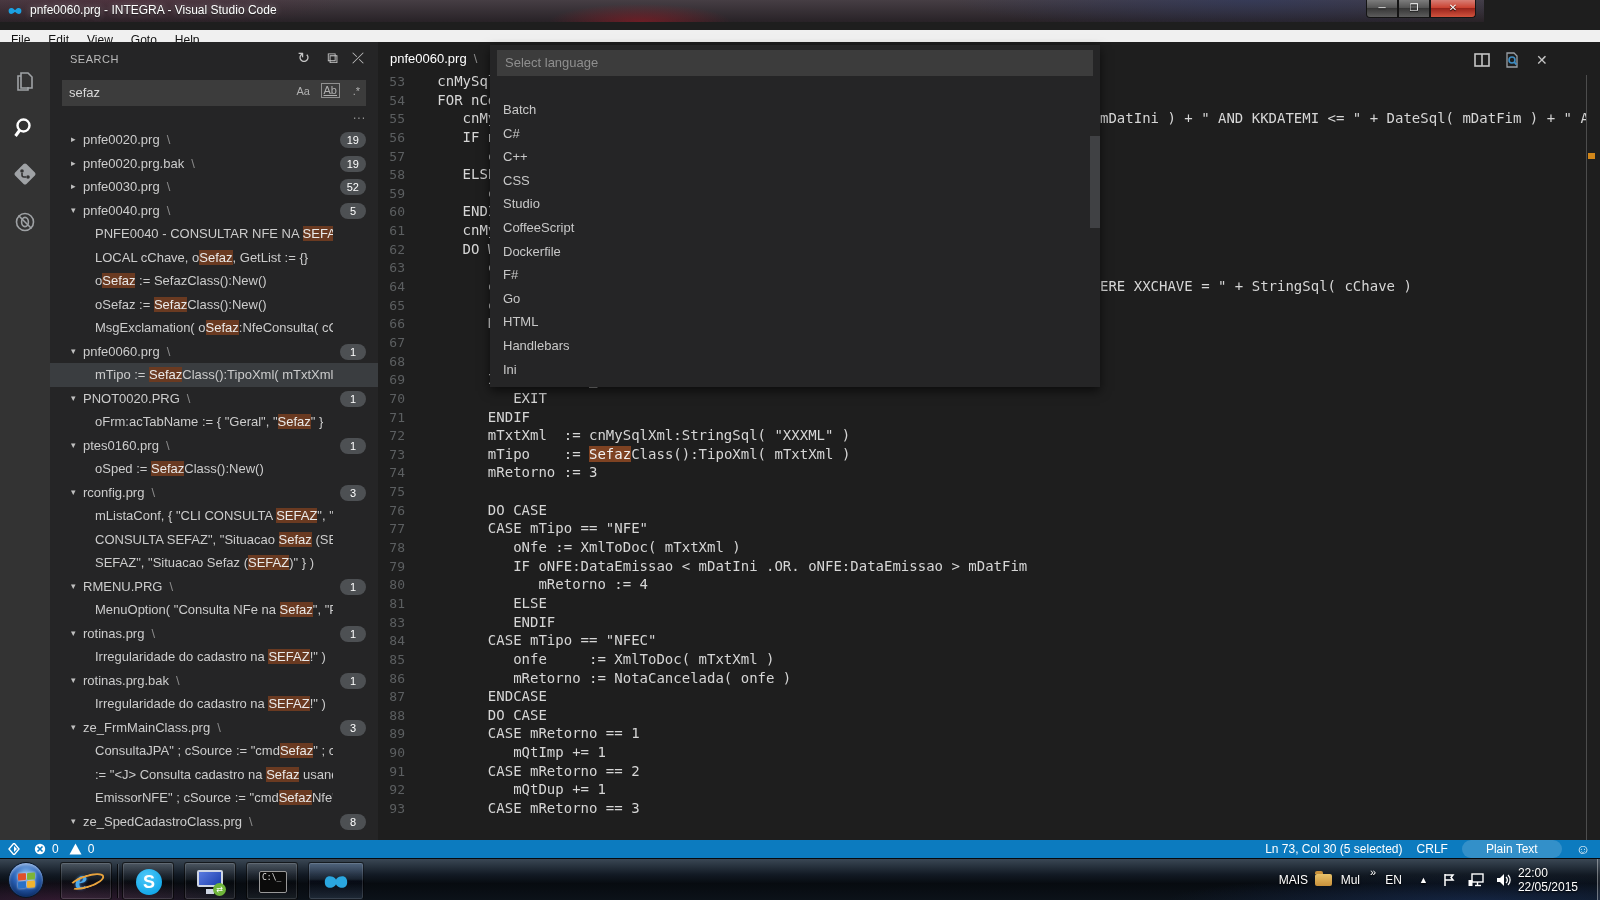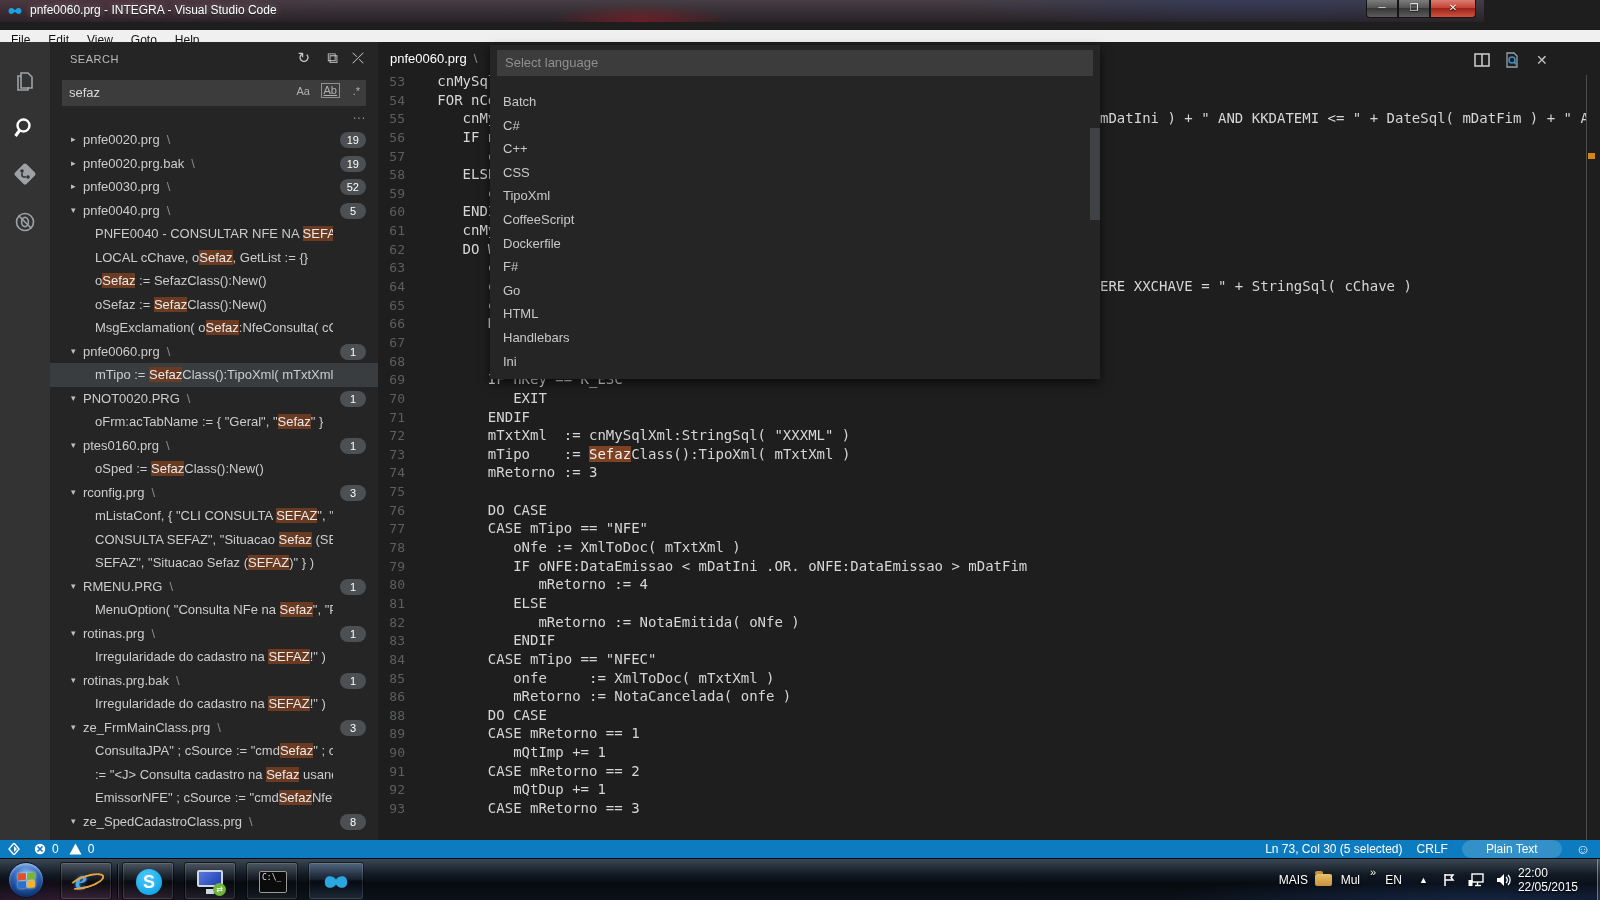--- a/index.html
+++ b/index.html
@@ -75,21 +75,21 @@
   .line .frag { position:absolute; left:722px; top:0; }
   .sel-hl { background:#7e4222; color:#f2f2f2; }
   #overview-ruler { position:absolute; left:1208px; top:30px; width:1px; height:768px; background:#4d4d4d; }
   #ruler-mark { position:absolute; left:1210px; top:111px; width:7px; height:6px; background:#d1861a; }
 
   
   #quickpick { position:absolute; left:490px; top:45px; width:610px; background:#252526; z-index:20;
     box-shadow:0 4px 10px rgba(0,0,0,.6); padding-bottom:6px; }
   #qp-input { margin:5px 7px 0 7px; height:26px; background:#3c3c3c; }
   #qp-placeholder { font-size:13px; color:#8f8f8f; line-height:26px; padding-left:8px; }
-  #qp-list { margin-top:14px; position:relative; }
+  #qp-list { margin-top:22px; position:relative; }
   .qp-item { height:23.6px; line-height:23.6px; padding-left:13px; font-size:13px; color:#c8c8c8; }
   #qp-thumb { position:absolute; right:0; top:38px; width:10px; height:92px; background:#404144; }
 
   
   #statusbar { position:absolute; left:0; top:840px; width:1600px; height:18px; background:#0c7bbf;
     color:#fff; font-size:12px; }
   #status-left { position:absolute; left:8px; top:0; height:18px; display:flex; align-items:center; gap:6px; }
   #status-right { position:absolute; right:10px; top:0; height:18px; display:flex; align-items:center; gap:14px; }
   .st-item { line-height:18px; white-space:nowrap; }
   #st-lang { background:rgba(255,255,255,.16); padding:0 24px;border-radius:9px; }
@@ -353,25 +353,25 @@
       <div class="line"><span class="ln">72</span><span class="ct">         mTxtXml  := cnMySqlXml:StringSql( "XXXML" )</span></div>
       <div class="line"><span class="ln">73</span><span class="ct">         mTipo    := <span class="sel-hl">Sefaz</span>Class():TipoXml( mTxtXml )</span></div>
       <div class="line"><span class="ln">74</span><span class="ct">         mRetorno := 3</span></div>
       <div class="line"><span class="ln">75</span><span class="ct"></span></div>
       <div class="line"><span class="ln">76</span><span class="ct">         DO CASE</span></div>
       <div class="line"><span class="ln">77</span><span class="ct">         CASE mTipo == "NFE"</span></div>
       <div class="line"><span class="ln">78</span><span class="ct">            oNfe := XmlToDoc( mTxtXml )</span></div>
       <div class="line"><span class="ln">79</span><span class="ct">            IF oNFE:DataEmissao &lt; mDatIni .OR. oNFE:DataEmissao &gt; mDatFim</span></div>
       <div class="line"><span class="ln">80</span><span class="ct">               mRetorno := 4</span></div>
       <div class="line"><span class="ln">81</span><span class="ct">            ELSE</span></div>
-      <div class="line"><span class="ln">82</span><span class="ct">               mRetorno := NotaEmitida( oNfe )</span></div>
       <div class="line"><span class="ln">83</span><span class="ct">            ENDIF</span></div>
       <div class="line"><span class="ln">84</span><span class="ct">         CASE mTipo == "NFEC"</span></div>
       <div class="line"><span class="ln">85</span><span class="ct">            onfe     := XmlToDoc( mTxtXml )</span></div>
       <div class="line"><span class="ln">86</span><span class="ct">            mRetorno := NotaCancelada( onfe )</span></div>
+      <div class="line"><span class="ln">87</span><span class="ct">         ENDCASE</span></div>
       <div class="line"><span class="ln">88</span><span class="ct">         DO CASE</span></div>
       <div class="line"><span class="ln">89</span><span class="ct">         CASE mRetorno == 1</span></div>
       <div class="line"><span class="ln">90</span><span class="ct">            mQtImp += 1</span></div>
       <div class="line"><span class="ln">91</span><span class="ct">         CASE mRetorno == 2</span></div>
       <div class="line"><span class="ln">92</span><span class="ct">            mQtDup += 1</span></div>
       <div class="line"><span class="ln">93</span><span class="ct">         CASE mRetorno == 3</span></div>
     </div>
   <div id="editor-title">
     <span id="tab-name"><span>pnfe0060.prg</span><span id="tab-suffix">\</span></span>
     <span class="ed-icon" style="right:110px">
@@ -395,21 +395,21 @@
 
 <div id="quickpick">
   <div id="qp-input">
     <div id="qp-placeholder">Select language</div>
   </div>
   <div id="qp-list">
     <div class="qp-item">Batch</div>
       <div class="qp-item">C#</div>
       <div class="qp-item">C++</div>
       <div class="qp-item">CSS</div>
-      <div class="qp-item">TipoXml</div>
+      <div class="qp-item">Studio</div>
       <div class="qp-item">CoffeeScript</div>
       <div class="qp-item">Dockerfile</div>
       <div class="qp-item">F#</div>
       <div class="qp-item">Go</div>
       <div class="qp-item">HTML</div>
       <div class="qp-item">Handlebars</div>
       <div class="qp-item">Ini</div>
       <div id="qp-thumb"></div>
   </div>
 </div>

